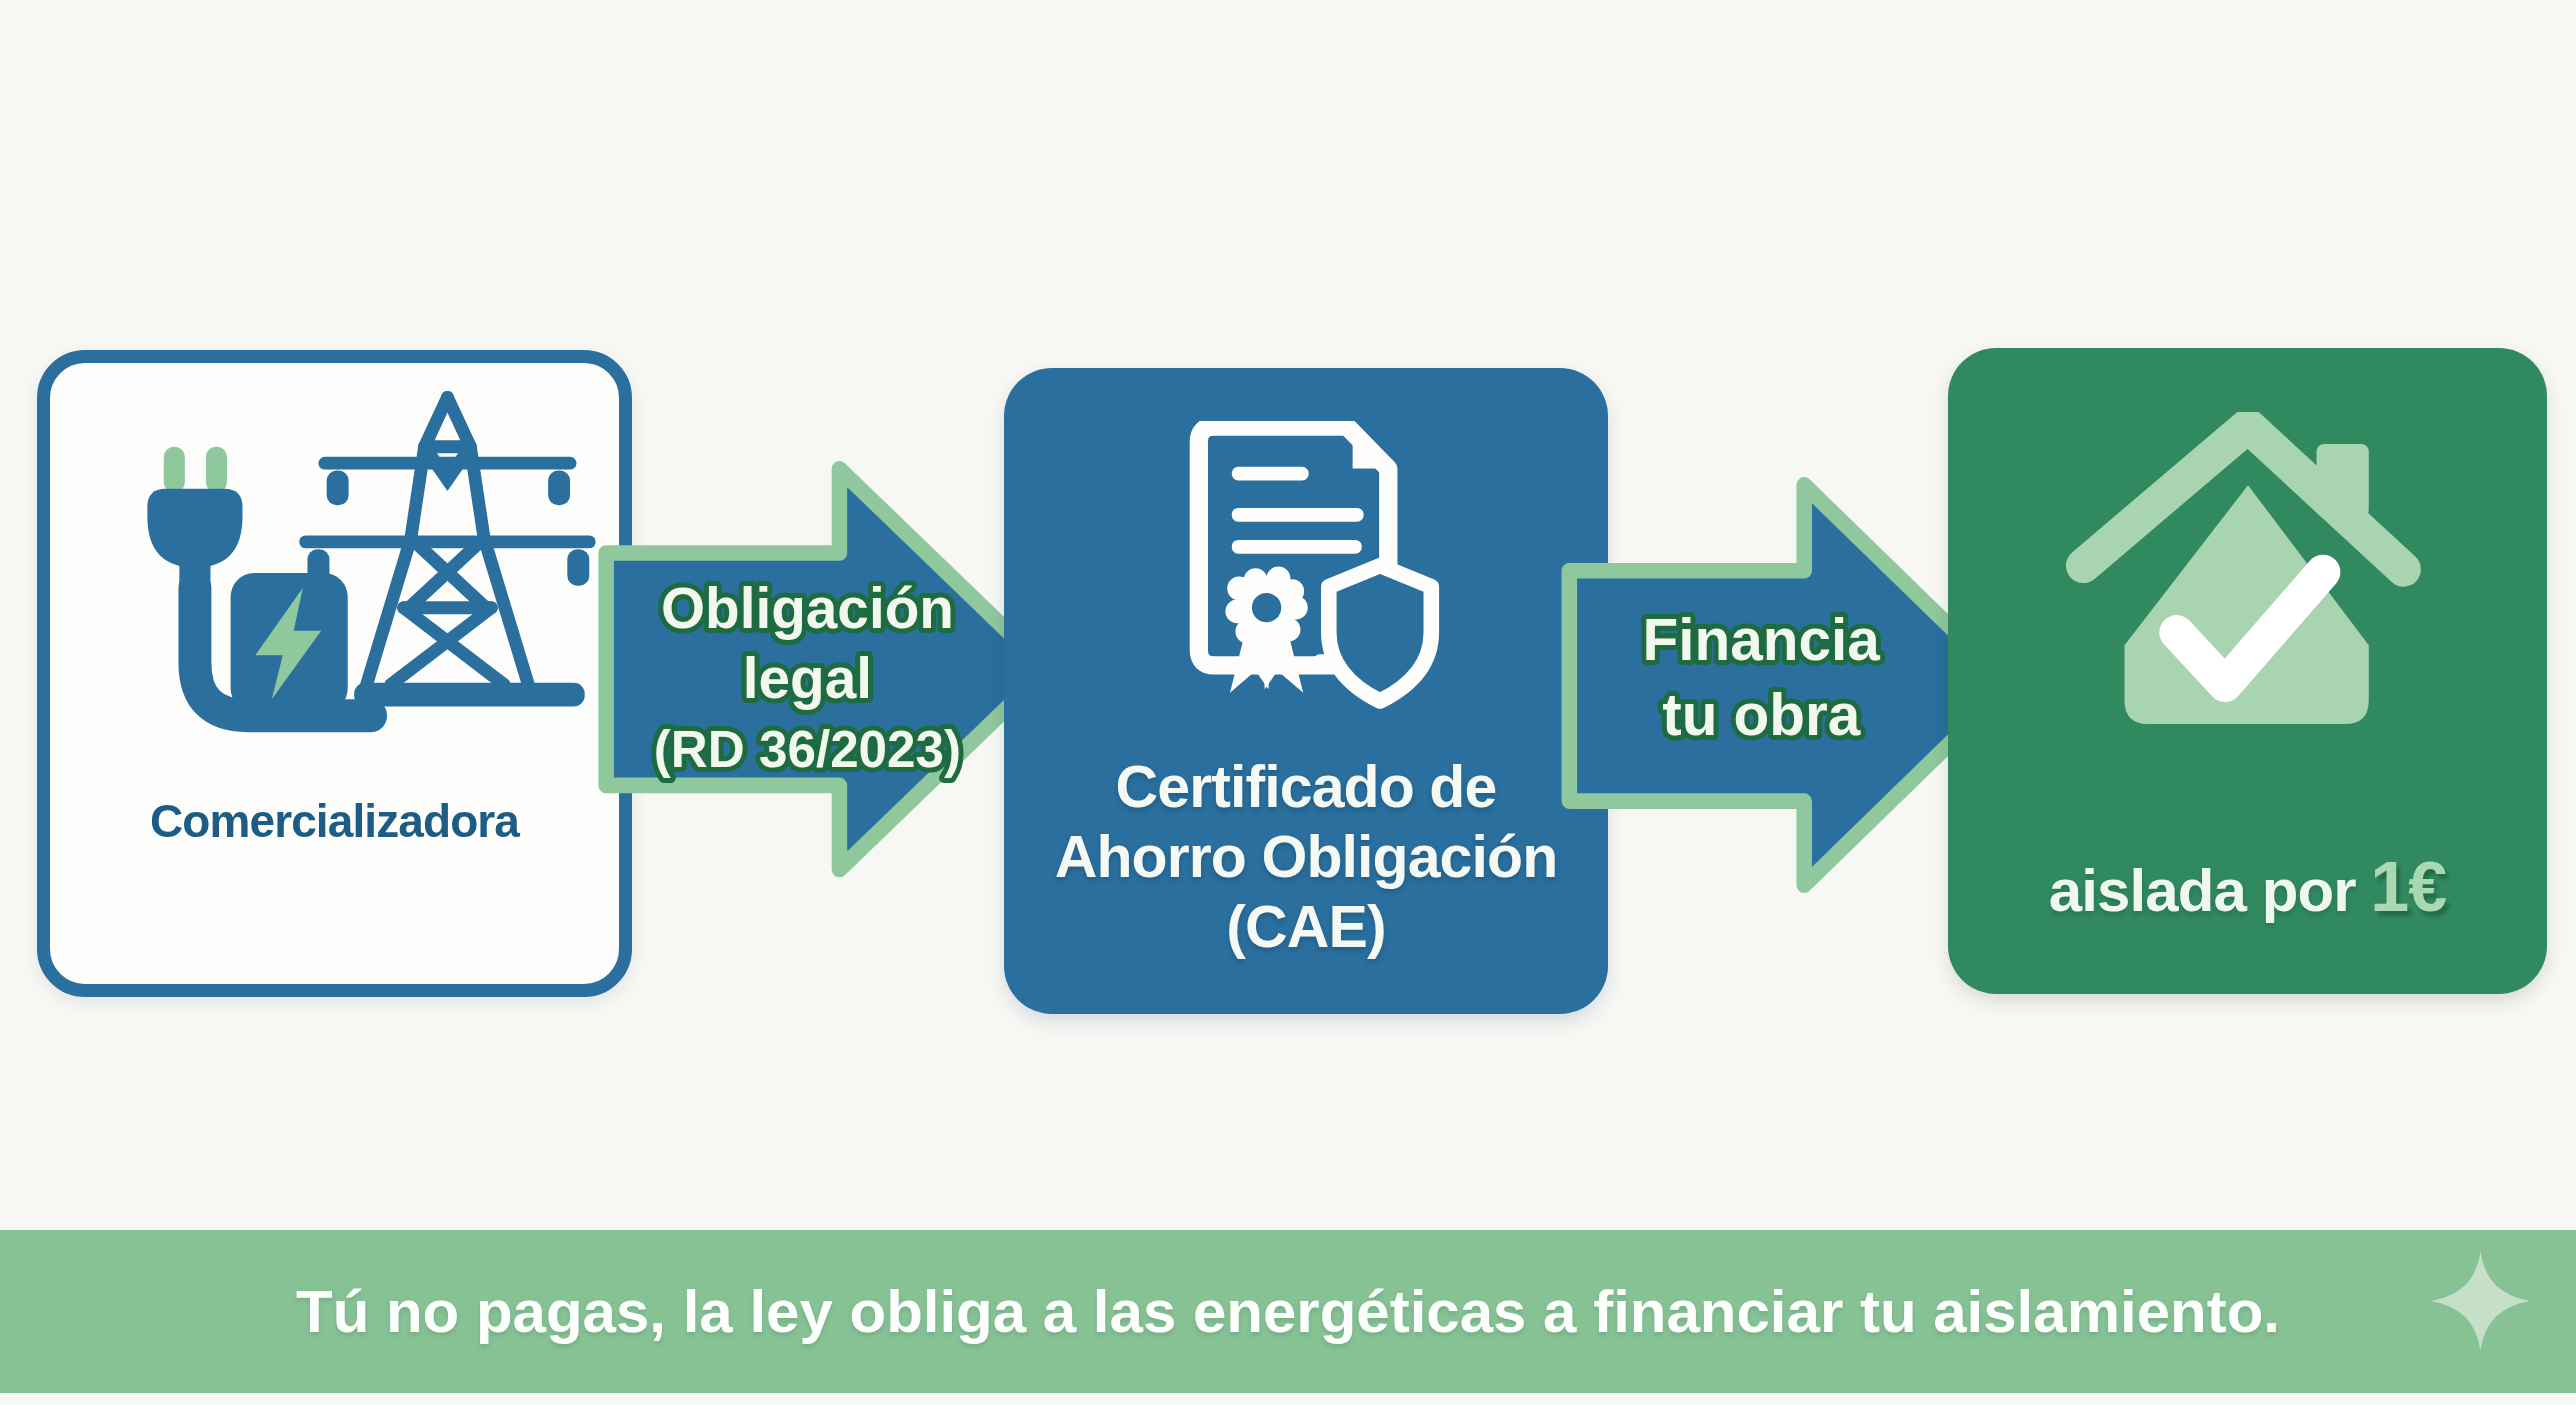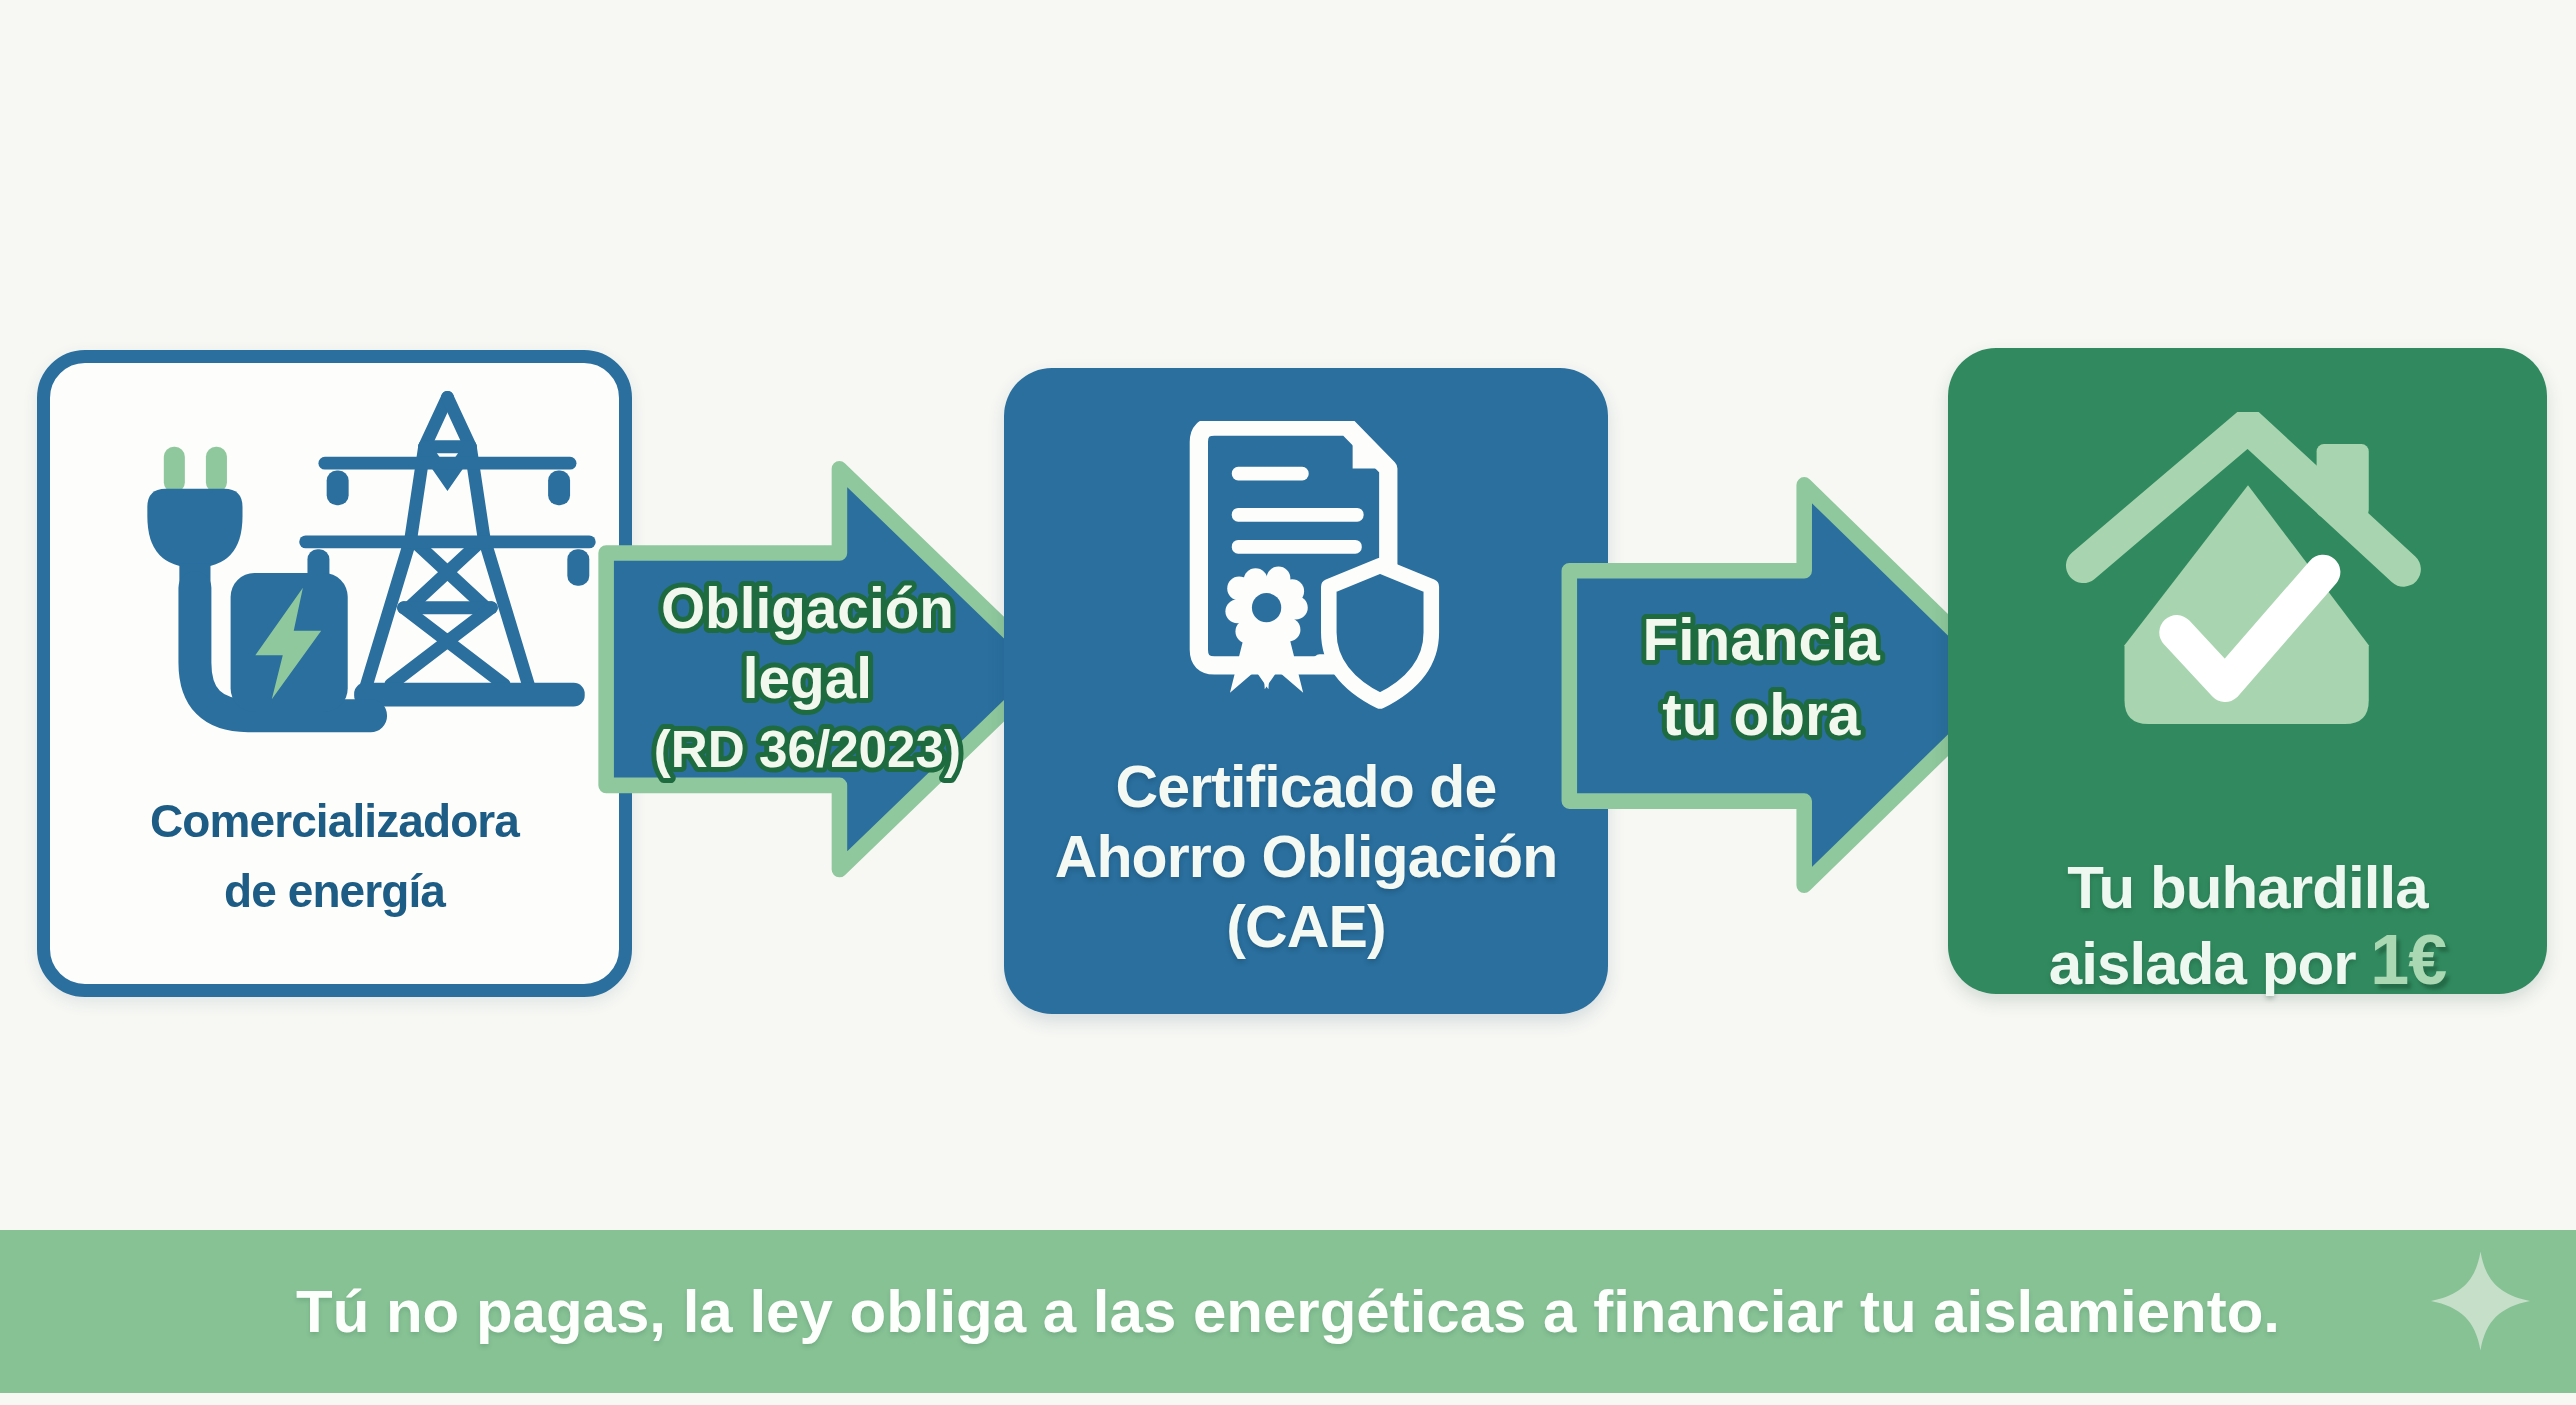--- a/index.html
+++ b/index.html
@@ -100,21 +100,20 @@
         <path class="cord" d="M144,216 V298 Q144,356 202,356 H336"></path>
       </g>
 
       <g>
         <rect class="blue" x="183" y="200" width="128" height="152" rx="26"></rect>
         <polygon class="lgreen" points="262,216 210,290 240,290 228,338 282,263 252,263"></polygon>
       </g>
     </svg>
     <div class="label" id="label-comercializadora">
       <div>Comercializadora</div>
-      <div>de energía</div>
     </div>
   </div>
 
   <svg class="arrow-svg" id="arrow-obligacion" width="462" height="435" viewBox="0 0 505 475">
     <polygon class="arrow-shape" points="10,108 265,108 265,16 492,235 265,454 265,362 10,362"></polygon>
     <text class="arrow-text fs62" x="230" y="190">Obligación</text>
     <text class="arrow-text fs62" x="230" y="266">legal</text>
     <text class="arrow-text fs56" x="230" y="342">(RD 36/2023)</text>
   </svg>
 
@@ -161,21 +160,20 @@
   </svg>
 
   <div class="box" id="box-buhardilla">
     <svg class="box-icon" id="icon-casa" width="366" height="322" viewBox="0 0 400 352">
       <rect class="house" x="275" y="35" width="57" height="80" rx="8"></rect>
       <path class="roof" d="M20,168 L200,15 L370,172"></path>
       <path class="house" d="M65,255 L200,80 L332,255 V315 Q332,341 306,341 H91 Q65,341 65,315 Z"></path>
       <path d="M122,241 L175,298 L282,175" stroke="#ffffff" stroke-width="38" fill="none" stroke-linecap="round" stroke-linejoin="round"></path>
     </svg>
     <div class="label" id="label-buhardilla">
-      <div>Tu buhardilla</div>
       <div>
         <span>aislada por</span><span class="price">1€</span>
       </div>
     </div>
   </div>
 
   <div id="banner">
     <svg id="sparkle" width="99" height="108" viewBox="0 0 100 100">
       <path d="M50,0 C55,30 70,44 100,50 C70,56 55,70 50,100 C45,70 30,56 0,50 C30,44 45,30 50,0 Z" fill="#c6dfc9"></path>
     </svg>

